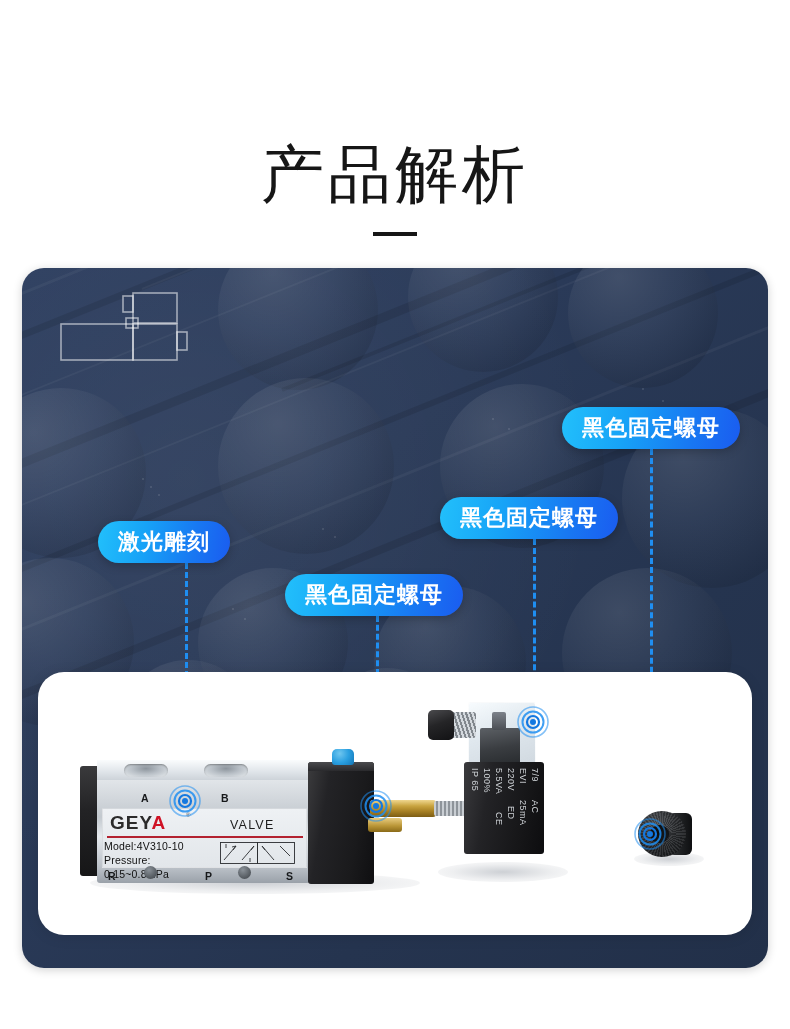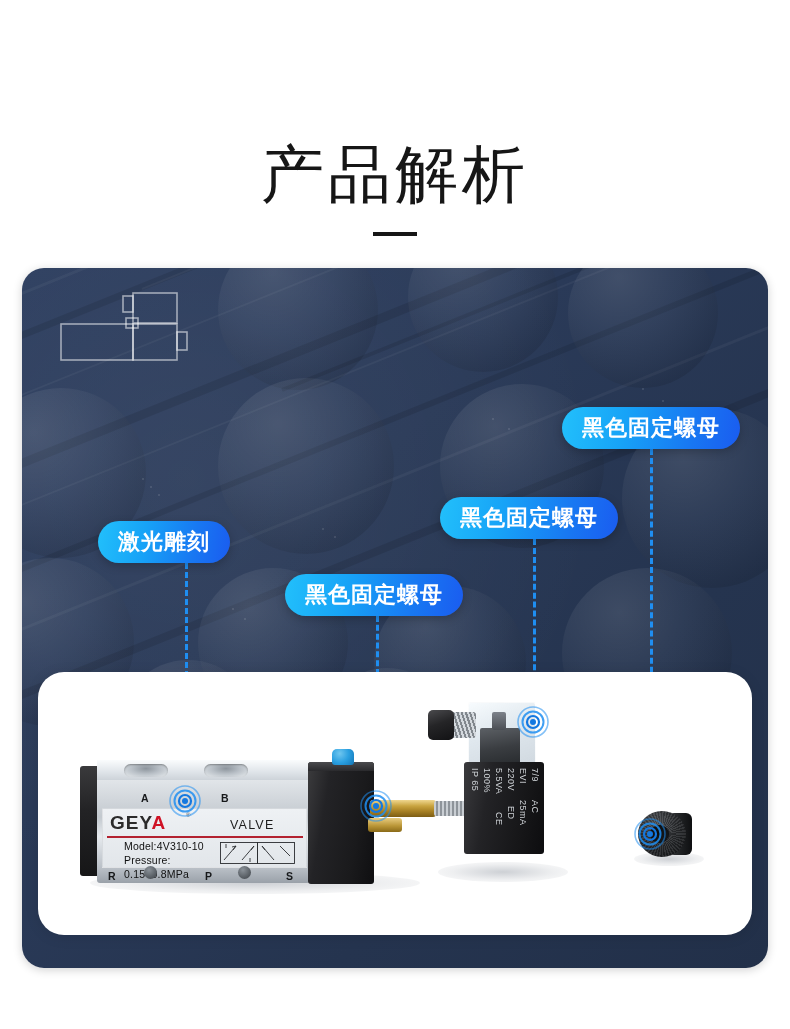--- a/index.html
+++ b/index.html
@@ -129,21 +129,21 @@
     letter-spacing:1px;color:#2b2b2b;font-family:"Liberation Sans",sans-serif;
   }
   .brand .tri{color:#cf1225;}
   .brand-r{position:absolute;left:106px;top:52px;font-size:6px;color:#55585c;}
   .valve-word{
     position:absolute;left:150px;top:58px;font-size:12.5px;letter-spacing:1.2px;
     color:#1d1d1d;font-family:"Liberation Sans",sans-serif;
   }
   .red-rule{position:absolute;left:27px;top:76px;width:196px;height:1.6px;background:#b3212f;}
   .spec{
-    position:absolute;left:44px;font-size:10.5px;color:#101010;letter-spacing:.2px;
+    position:absolute;left:24px;font-size:10.5px;color:#101010;letter-spacing:.2px;
     font-family:"Liberation Sans",sans-serif;white-space:nowrap;
   }
   .port-lbl{
     position:absolute;font-size:10.5px;font-weight:bold;color:#16181a;
     font-family:"Liberation Sans",sans-serif;
   }
   .screw{
     position:absolute;width:13px;height:13px;border-radius:50%;
     background:radial-gradient(circle at 38% 30%, #8a9198 0%, #5e646a 55%, #3c4146 100%);
   }

